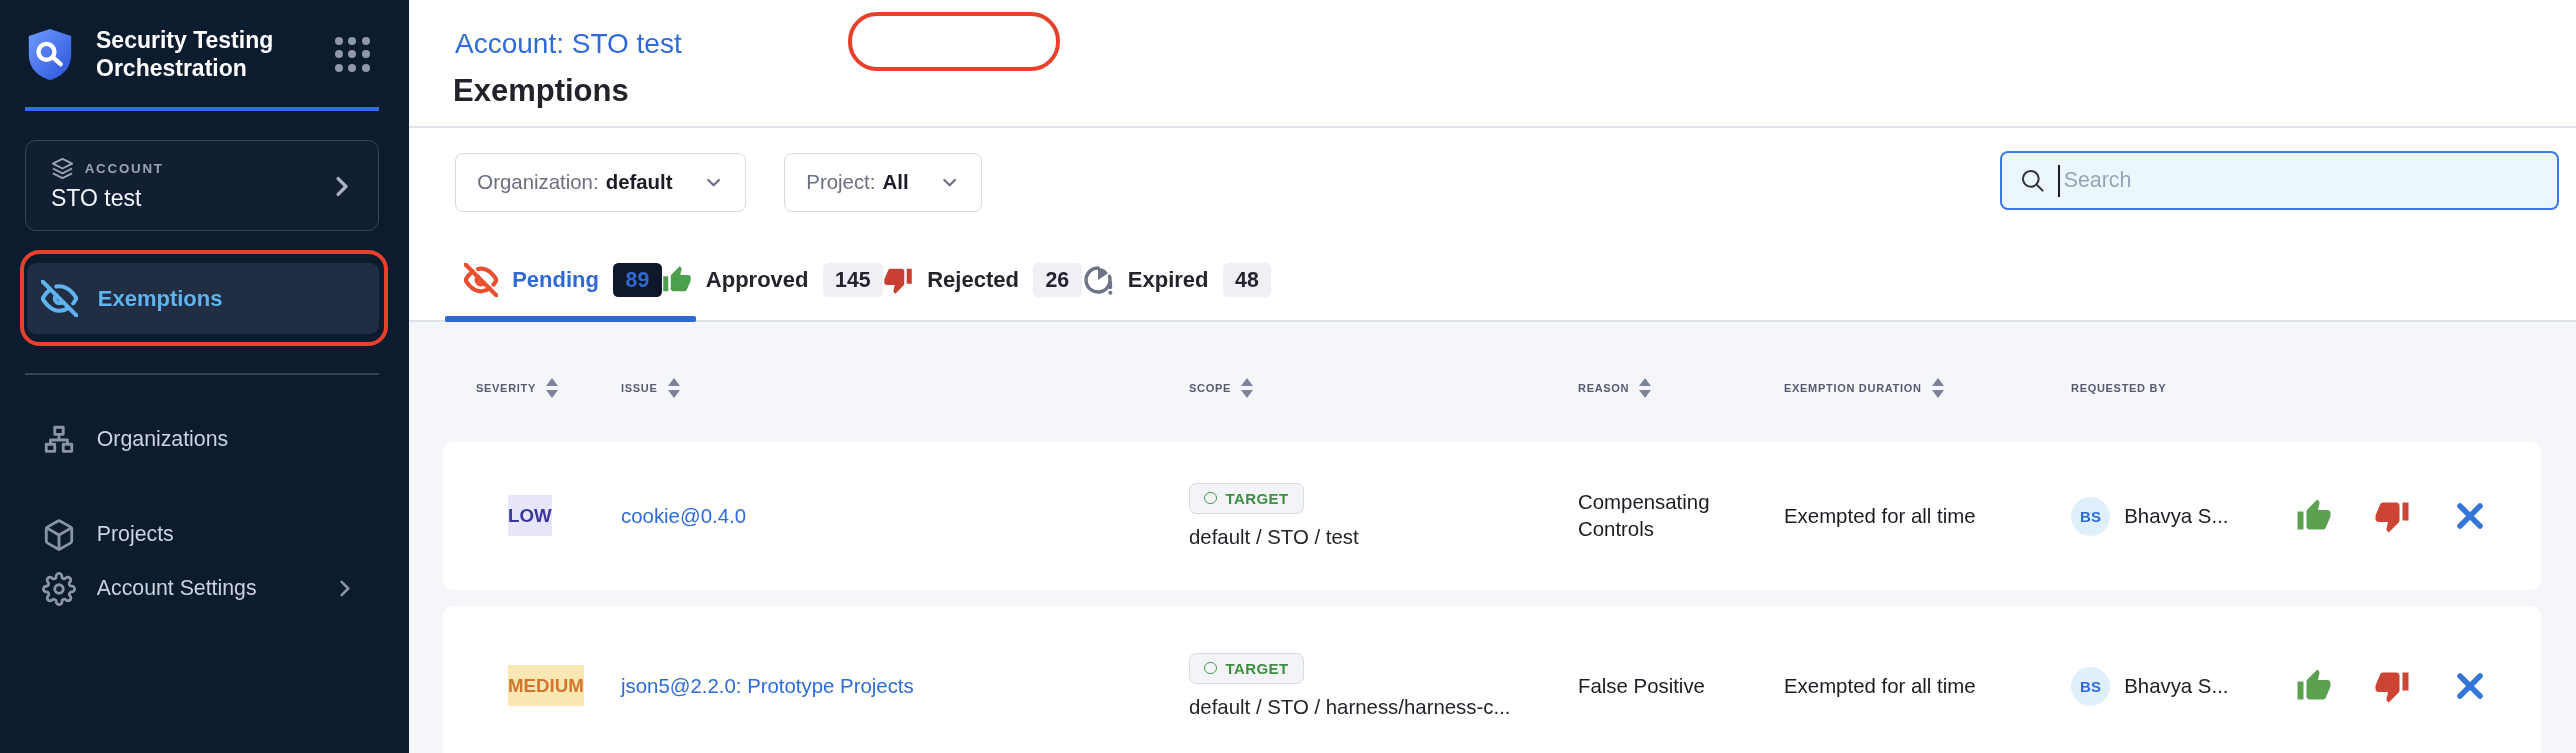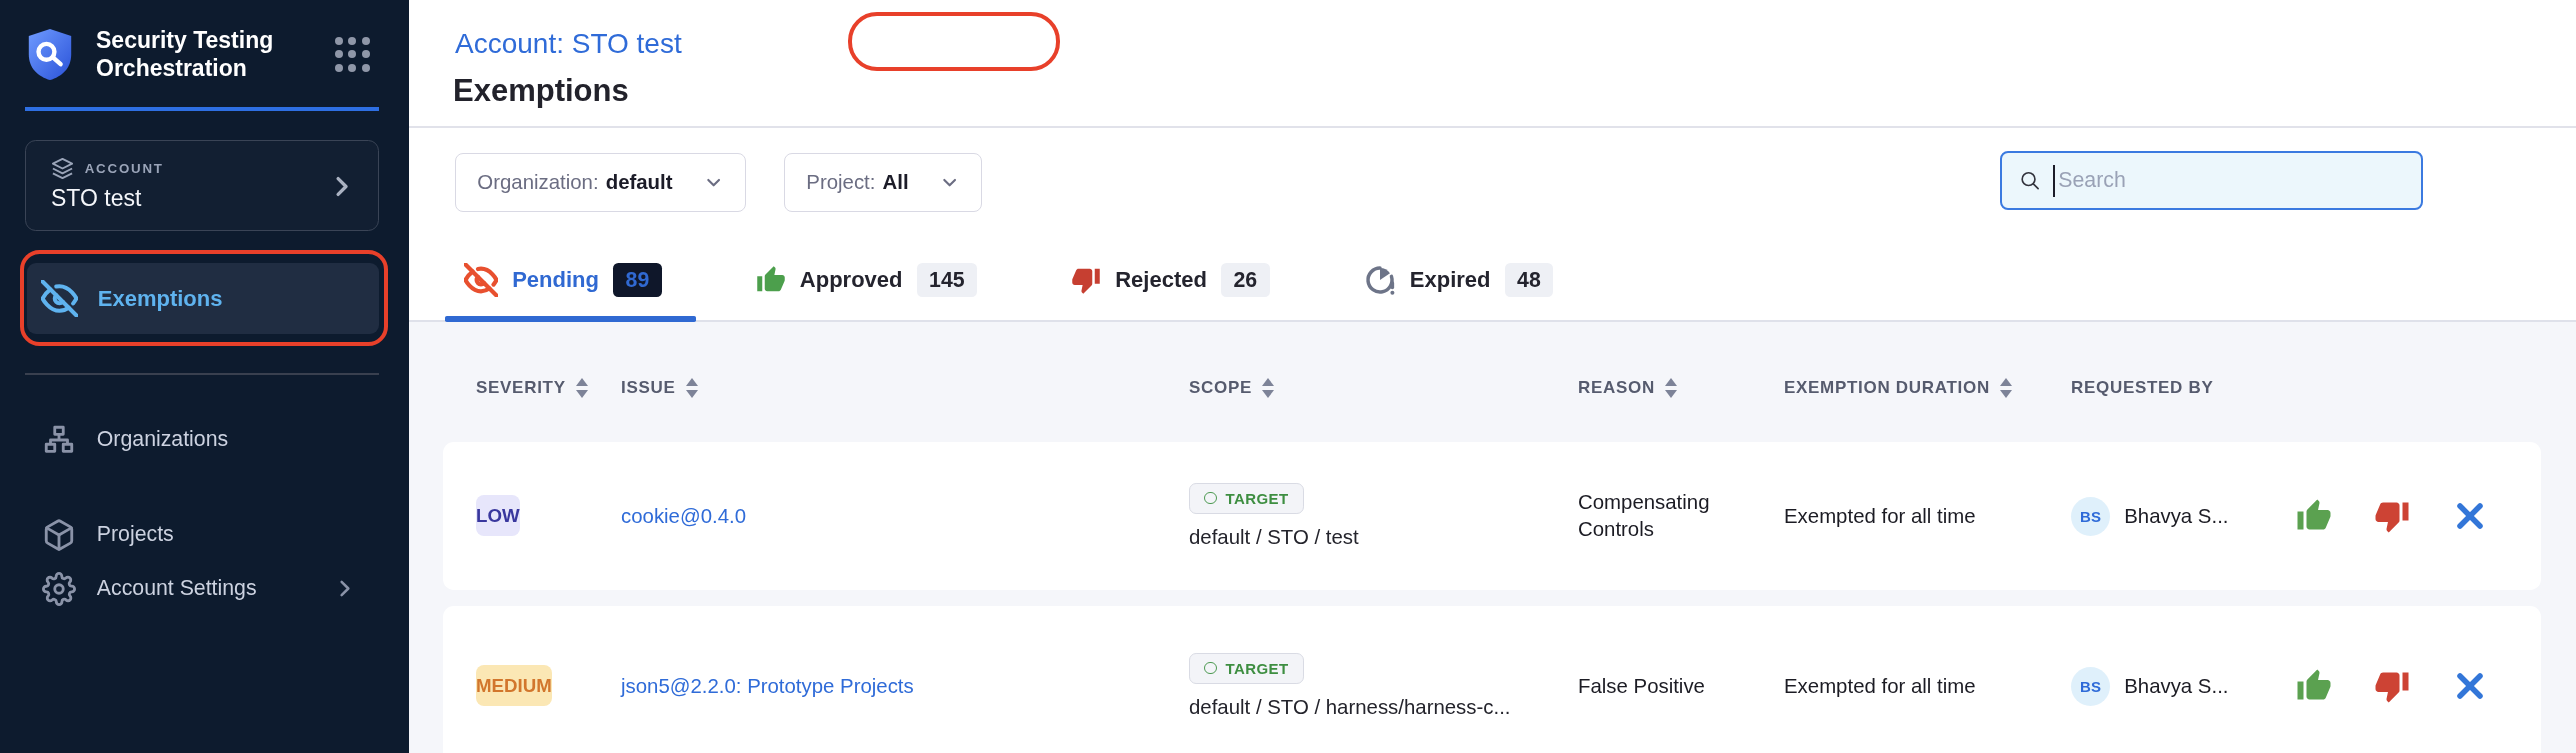--- a/index.html
+++ b/index.html
@@ -38,49 +38,49 @@
   .breadcrumb { position: absolute; left: 46px; top: 28.4px; font-size: 28px; color: #2f6bd8; cursor: pointer; }
   .page-title { position: absolute; left: 44px; top: 73px; font-size: 31px; font-weight: bold; color: #22222b; }
   .header-divider { position: absolute; left: 0; top: 126px; width: 2167px; height: 1.8px; background: #e1e2ea; }
 
   .filter-btn { position: absolute; top: 153px; height: 59px; background: #ffffff; border: 1.8px solid #d9d9e4; border-radius: 8px; display: flex; align-items: center; padding: 0 21.3px; font-size: 20.4px; color: #6b6d82; cursor: pointer; }
   .filter-btn b { color: #1c1c28; margin-left: 7.1px; }
   .filter-btn .chev { margin-left: 30px; color: #6b6d82; }
   .filter-org { left: 46px; }
   .filter-proj { left: 375px; }
 
-  .search-box { position: absolute; left: 1591px; top: 151px; width: 423px; height: 59px; border: 2.7px solid #3b7ae0; border-radius: 8px; background: #ecf7fc; display: flex; align-items: center; padding: 0 17px; }
+  .search-box { position: absolute; left: 1591px; top: 151px; width: 559px; height: 59px; border: 2.7px solid #3b7ae0; border-radius: 8px; background: #ecf7fc; display: flex; align-items: center; padding: 0 17px; }
   .search-box .caret { width: 1.8px; height: 32px; background: #1c1c28; margin: 0 3.6px 0 12.4px; }
   .search-box input { border: 0; outline: 0; background: transparent; font-size: 21.3px; color: #1c1c28; font-family: inherit; width: 427px; }
   .search-box input::placeholder { color: #9aa2b6; }
 
-  .tabs { position: absolute; left: 55px; top: 263px; display: flex; align-items: center; gap: 94px; }
+  .tabs { position: absolute; left: 55px; top: 263px; display: flex; align-items: center; }
   .tab { display: flex; align-items: center; gap: 14.2px; cursor: pointer; }
   .tab .tlabel { font-size: 22px; font-weight: bold; color: #24242e; }
   .tab.active .tlabel { color: #3069d2; }
   .tab .count { font-size: 21.3px; font-weight: bold; color: #24242e; background: #eef0f5; border-radius: 5.3px; padding: 4.4px 12.4px; }
   .tab.active .count { color: #3069d2; background: #0f172a; }
   .tab-underline { position: absolute; left: 36px; top: 316px; width: 251px; height: 6.2px; background: #3069d2; border-radius: 1.8px; z-index: 2; }
   .tabs-divider { position: absolute; left: 0; top: 320px; width: 2167px; height: 1.8px; background: #dfe1ea; }
 
   .content-bg { position: absolute; left: 0; top: 322px; width: 2167px; height: 432px; background: #f5f6fa; }
 
   
   .thead { position: absolute; left: 34px; top: 378px; width: 2098px; display: grid; grid-template-columns: 145px 568px 389px 206px 287px 224px 1fr; padding-left: 33px; }
-  .th { display: flex; align-items: center; gap: 10px; font-size: 17px; font-weight: bold; letter-spacing: 0.7px; color: #565b6e; cursor: pointer; }
+  .th { display: flex; align-items: center; gap: 10px; font-size: 11px; font-weight: bold; letter-spacing: 0.7px; color: #565b6e; cursor: pointer; }
   .sort { display: inline-flex; flex-direction: column; gap: 3.6px; }
   .sort i { width: 0; height: 0; border-left: 6.2px solid transparent; border-right: 6.2px solid transparent; }
   .sort .up { border-bottom: 8px solid #7d8398; }
   .sort .dn { border-top: 8px solid #7d8398; }
 
   .row-card { position: absolute; left: 34px; width: 2098px; background: #ffffff; border-radius: 10.7px; display: grid; grid-template-columns: 145px 568px 389px 206px 287px 224px 1fr; padding-left: 33px; align-items: center; }
   .row1 { top: 442px; height: 148px; }
   .row2 { top: 606px; height: 160px; }
 
-  .sev-badge { justify-self: start; font-size: 18.7px; font-weight: bold; border-radius: 8px; padding: 9.8px 0; width: 116px; text-align: center; }
+  .sev-badge { justify-self: start; font-size: 18.7px; font-weight: bold; border-radius: 0; padding: 9.8px 0; width: 116px; text-align: center; margin-left: 32px; }
   .sev-low { background: #e7e6fb; color: #39379e; }
   .sev-medium { background: #fbe7b4; color: #d2762c; }
 
   .issue-link { font-size: 20.4px; color: #2f6bd8; cursor: pointer; justify-self: start; }
 
   .scope-cell { display: flex; flex-direction: column; gap: 12.4px; align-items: flex-start; }
   .target-pill { display: flex; align-items: center; gap: 9px; background: #f3f4f8; border: 1.8px solid #d9dbe4; border-radius: 7.1px; padding: 6.2px 14.2px; }
   .target-circle { width: 12.4px; height: 12.4px; border: 1.8px solid #4d9a52; border-radius: 50%; }
   .target-text { font-size: 15px; font-weight: bold; color: #3e8e41; letter-spacing: 0.4px; }
   .scope-path { font-size: 20.4px; color: #24242c; }

